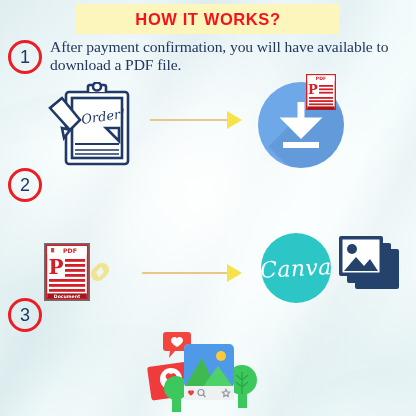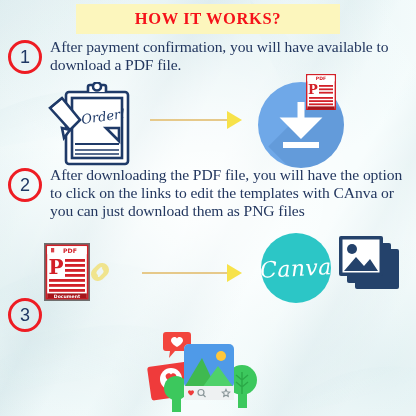--- a/index.html
+++ b/index.html
@@ -51,21 +51,21 @@
     left: 76px;
     top: 4px;
     width: 264px;
     height: 30px;
     background: #fcf6bd;
     display: flex;
     align-items: center;
     justify-content: center;
   }
   .header-title {
-    font-family: Liberation Serif, serif;
+    font-family: Liberation Sans, sans-serif;
     font-weight: bold;
     font-size: 16.5px;
     letter-spacing: 0.6px;
     color: #f5121a;
     white-space: nowrap;
   }
 
   
   .step {
     position: absolute;
@@ -256,21 +256,20 @@
       <rect x="3" y="23" width="24" height="1.8"></rect>
       <rect x="3" y="26.2" width="24" height="1.8"></rect>
       <rect x="3" y="29.4" width="24" height="1.8"></rect>
     </g>
     <rect x="1.4" y="32.4" width="27.2" height="3.2" fill="#a6151b"></rect>
   </svg>
 
   <div class="step" style="top:168px;">
     <div class="step-head" style="height:70px;">
       <div class="step-num">2</div>
-      <div class="step-text">After downloading the PDF file, you will have the option to click on the links to edit the templates with CAnva or you can just download them as PNG files</div>
     </div>
   </div>
 
   <svg style="position:absolute; left:44px; top:243px;" width="46" height="58" viewBox="0 0 46 58">
     <rect x="0" y="0" width="46" height="58" fill="#6e6e6e"></rect>
     <rect x="1.6" y="1.6" width="42.8" height="54.8" fill="#d32028"></rect>
     <rect x="3.2" y="3.2" width="39.6" height="51.6" fill="#ffffff"></rect>
     <rect x="3.2" y="3.2" width="39.6" height="8" fill="#ffffff"></rect>
     <text x="26" y="9.6" font-family="DejaVu Sans, sans-serif" font-size="6.2" font-weight="bold" fill="#d32028" text-anchor="middle">PDF</text>
     <path d="M7 5 l3.2 0 l0 4.4 l-3.2 0 z" fill="#d32028" opacity="0.85"></path>

